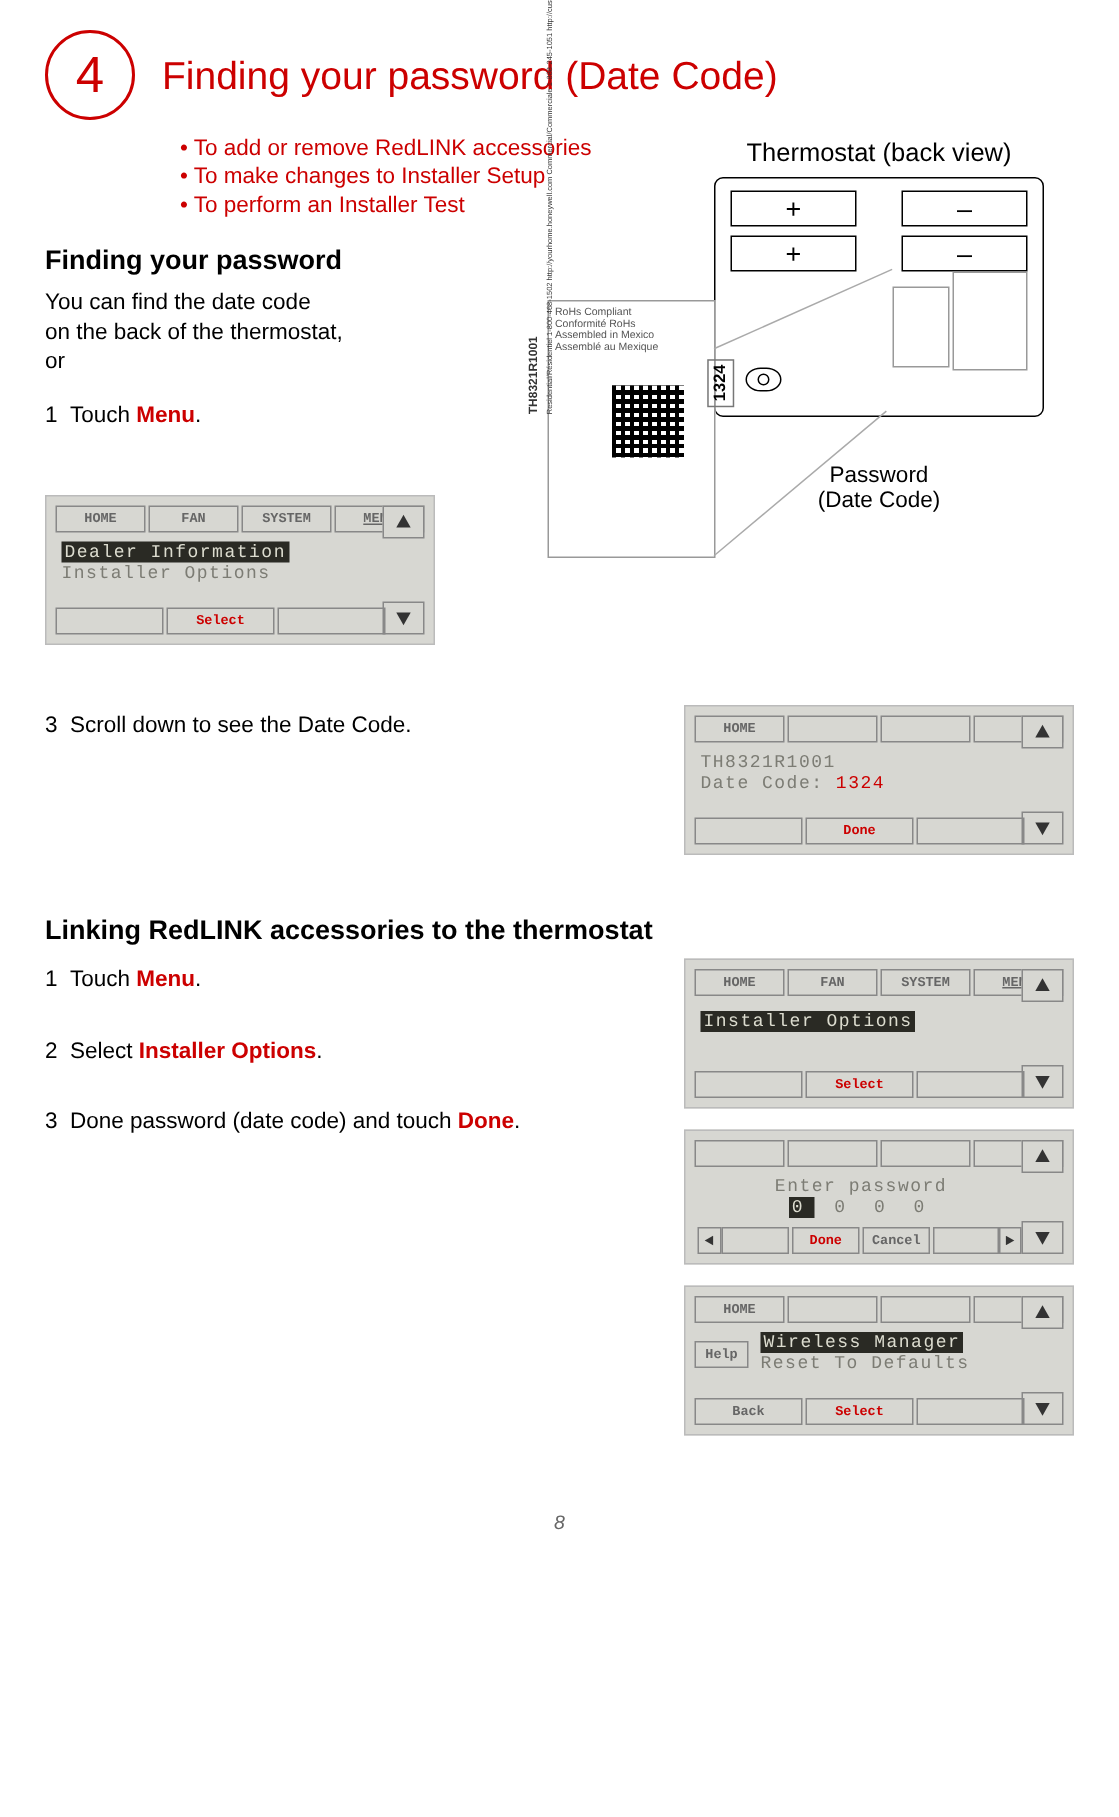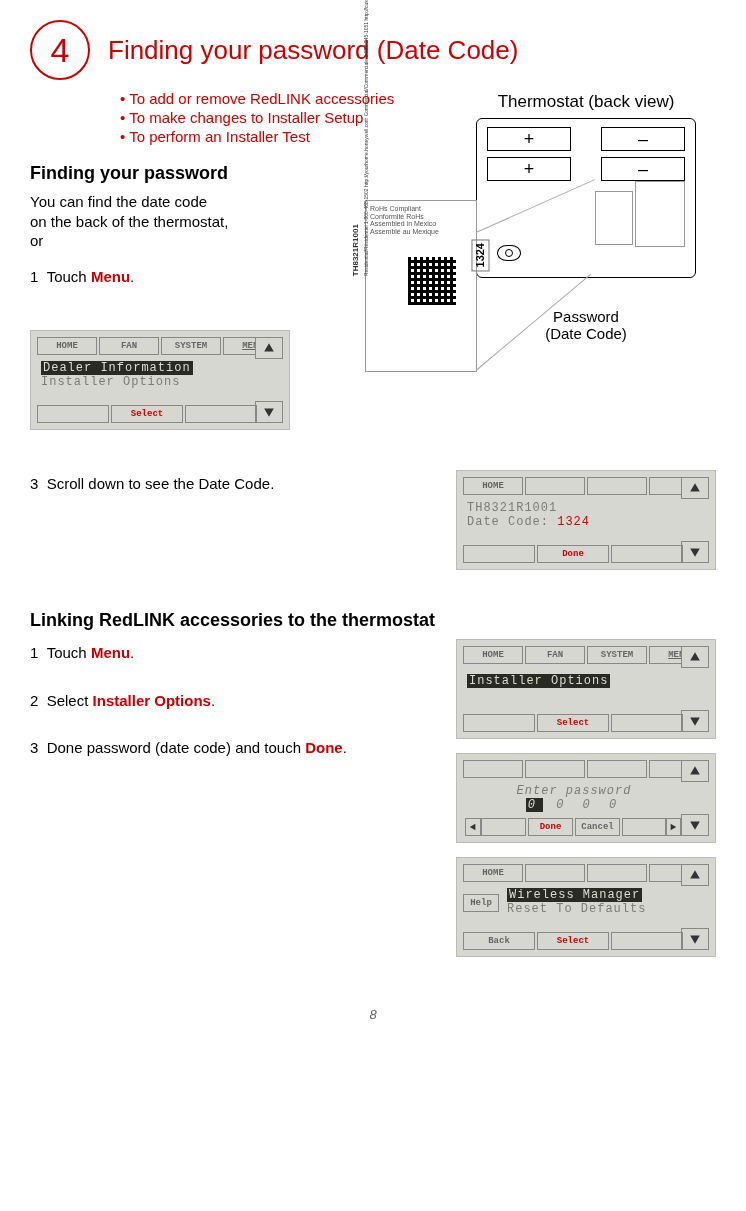--- a/index.html
+++ b/index.html
@@ -262,21 +262,21 @@
         <div class="updown up">
             <svg viewBox="0 0 10 10">
               <polygon points="5,1 9,8 1,8" fill="#333"></polygon>
             </svg>
           </div>
         <div class="updown down">
             <svg viewBox="0 0 10 10">
               <polygon points="1,2 9,2 5,9" fill="#333"></polygon>
             </svg>
           </div>
-        <div class="body" style="text-align:center;font-style:italic;">
+        <div class="body" style="text-align:center;">
           <span>Enter password</span><br>
           <span style="letter-spacing:6px;"><span class="hl" style="padding:0 2px;">0</span> 0 0 0</span>
         </div>
         <div class="btm-row" style="left:24px;right:48px;">
           <div class="btn blank">.</div>
           <div class="btn red">Done</div>
           <div class="btn">Cancel</div>
           <div class="btn blank">.</div>
         </div>
         <div style="position:absolute;left:8px;bottom:6px;width:14px;height:16px;border:1px solid #888;display:flex;align-items:center;justify-content:center;">

